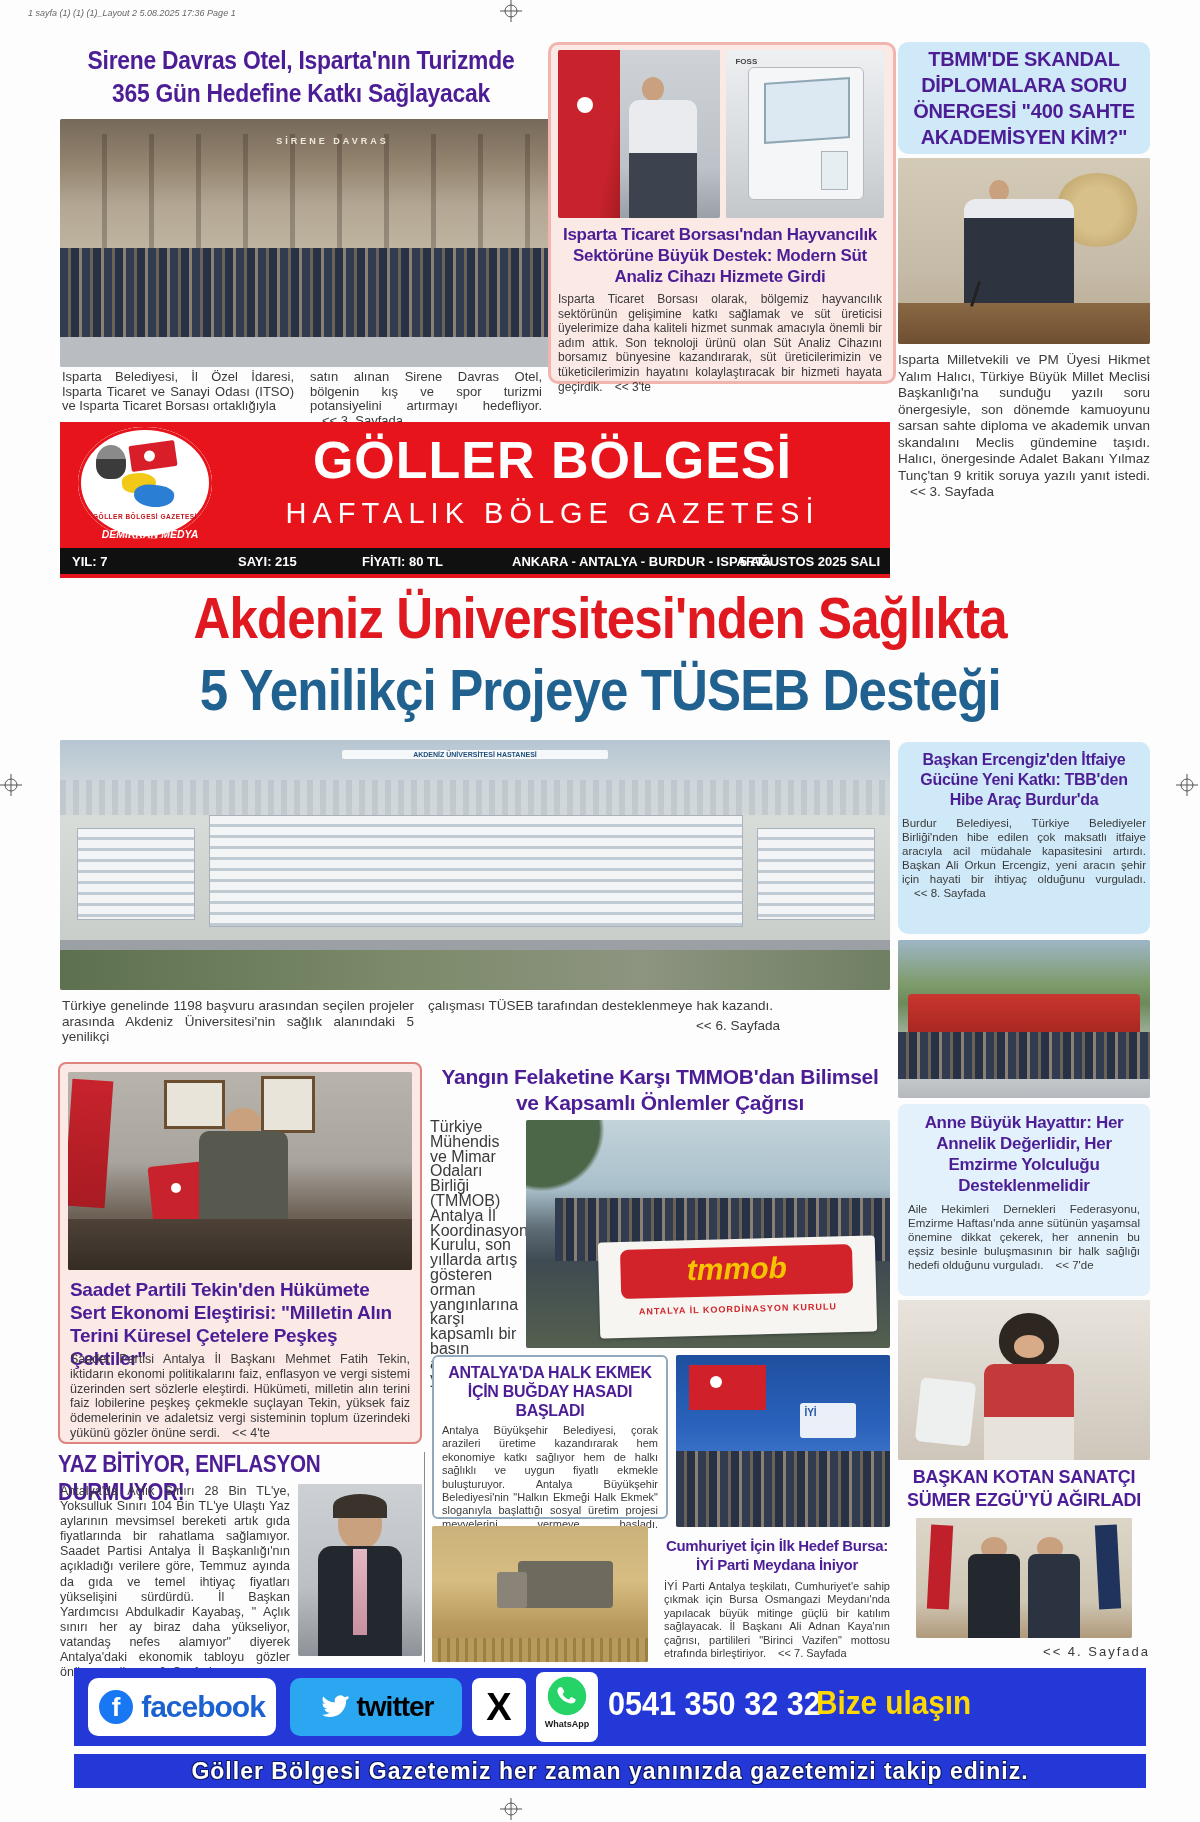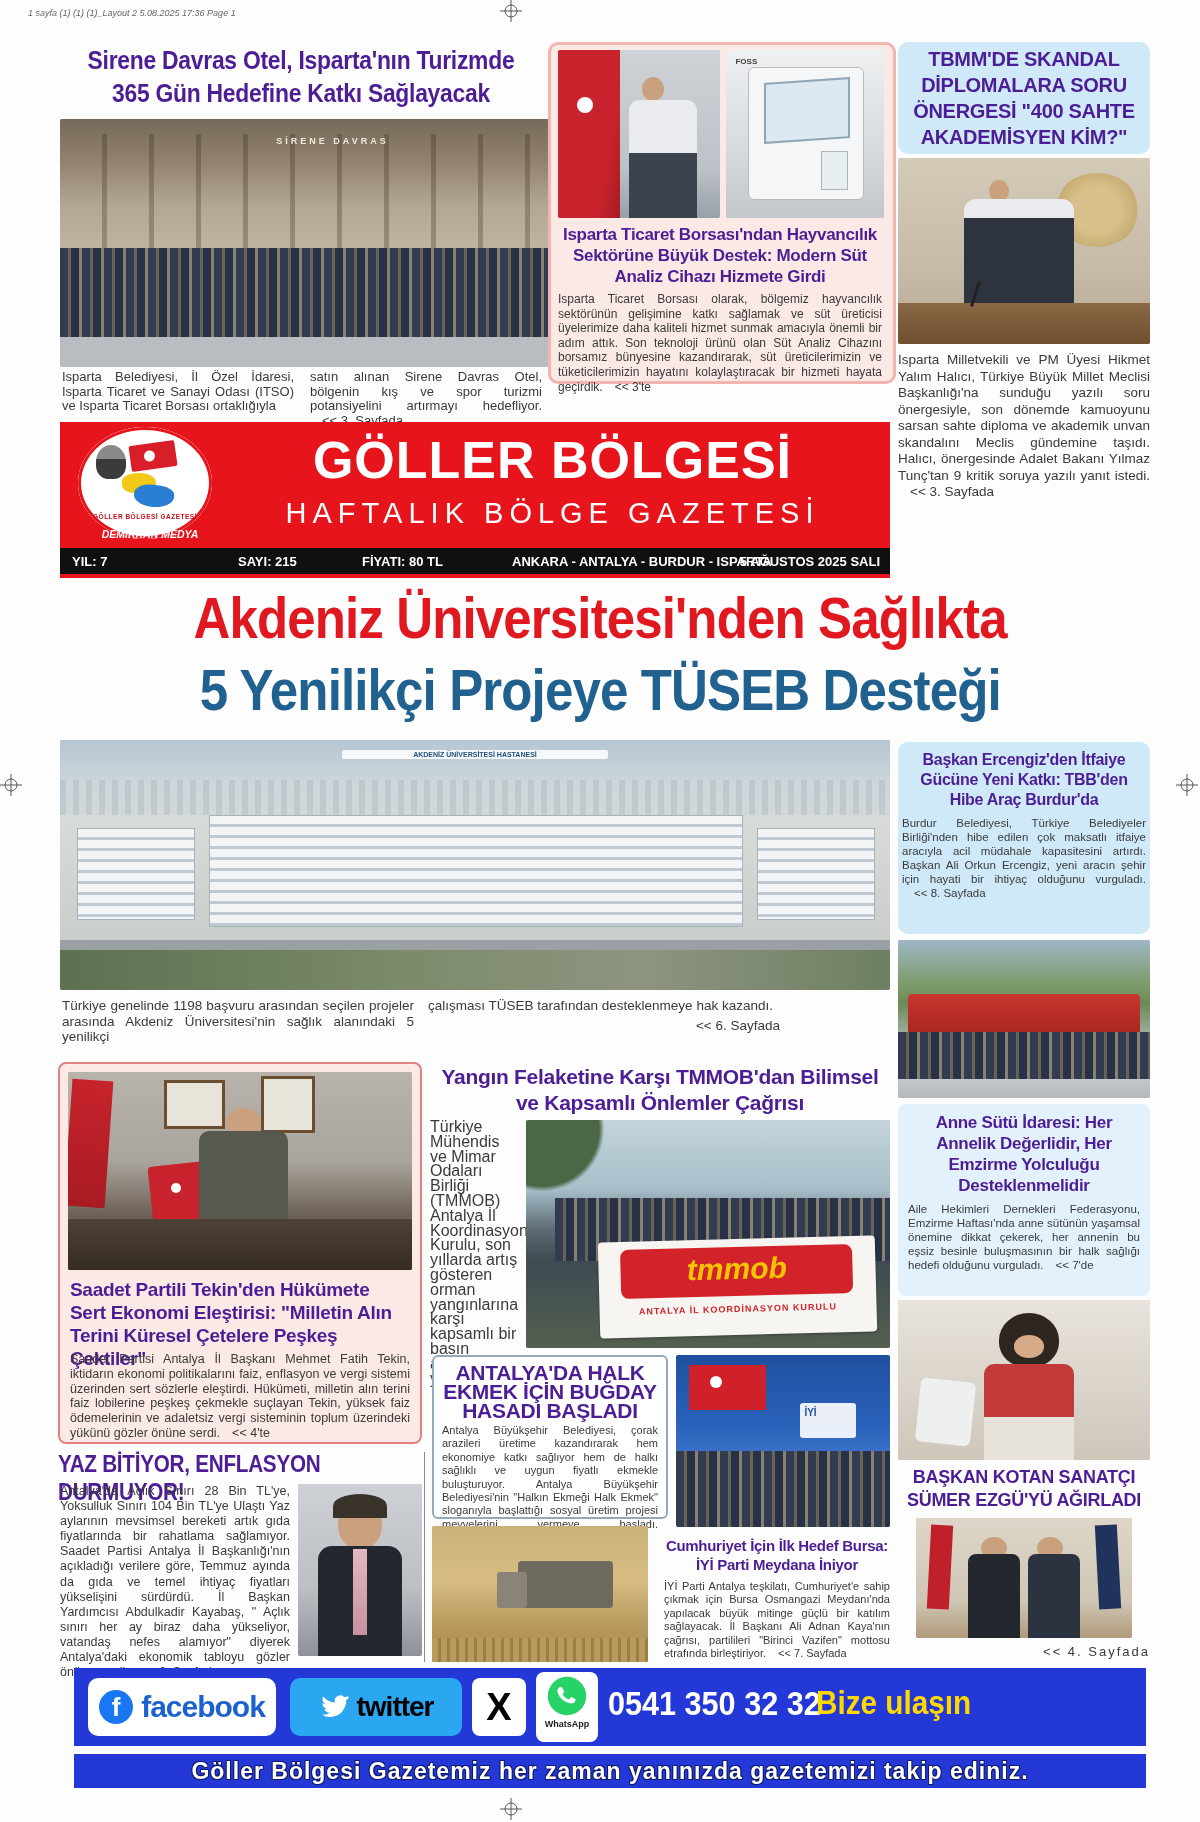--- a/index.html
+++ b/index.html
@@ -140,21 +140,21 @@
     <div class="hl center" style="font-size:16px;line-height:20px;">Başkan Ercengiz'den İtfaiye Gücüne Yeni Katkı: TBB'den Hibe Araç Burdur'da</div>
     <p class="body" style="font-size:11.5px;line-height:14px;margin-top:6px;"><span>Burdur Belediyesi, Türkiye Belediyeler Birliği'nden hibe edilen çok maksatlı itfaiye aracıyla acil müdahale kapasitesini artırdı. Başkan Ali Orkun Ercengiz, yeni aracın şehir için hayati bir ihtiyaç olduğunu vurguladı.</span><span class="ref">&lt;&lt; 8. Sayfada</span></p>
   </div>
   <div class="ph" style="left:898px;top:940px;width:252px;height:158px;">
     <div style="left:0;top:0;width:100%;height:100%;background:linear-gradient(180deg,#9db6c6 0%,#7e9b6b 28%,#6b8a5a 40%,#cfd3d6 78%,#b5b9bd 100%);"></div>
     <div style="left:4%;top:34%;width:92%;height:26%;background:linear-gradient(180deg,#c8362f,#a82620);border-radius:4px;"></div>
     <div class="crowd" style="left:0;top:58%;width:100%;height:30%;"></div>
   </div>
 
   <div class="abs" style="left:898px;top:1104px;width:252px;height:192px;background:#e2f1fb;border-radius:8px;box-sizing:border-box;padding:8px 10px;">
-    <div class="hl center" style="font-size:17px;line-height:21px;">Anne Sütü İdaresi: Her Annelik Değerlidir, Her Emzirme Yolculuğu Desteklenmelidir</div>
+    <div class="hl center" style="font-size:17px;line-height:21px;">Anne Büyük Hayattır: Her Annelik Değerlidir, Her Emzirme Yolculuğu Desteklenmelidir</div>
     <p class="body" style="font-size:11.5px;line-height:14px;margin-top:6px;"><span>Aile Hekimleri Dernekleri Federasyonu, Emzirme Haftası'nda anne sütünün yaşamsal önemine dikkat çekerek, her annenin bu eşsiz besinle buluşmasının bir halk sağlığı hedefi olduğunu vurguladı.</span><span class="ref">&lt;&lt; 7'de</span></p>
   </div>
   <div class="ph" style="left:898px;top:1300px;width:252px;height:160px;">
     <div style="left:0;top:0;width:100%;height:100%;background:linear-gradient(180deg,#e8e3dc,#d8d2c8 60%,#cfc6ba);"></div>
     <div style="left:40%;top:8%;width:24%;height:34%;border-radius:50% 50% 45% 45%;background:#2e2620;"></div>
     <div style="left:46%;top:22%;width:12%;height:14%;border-radius:50%;background:#d8ab88;"></div>
     <div style="left:34%;top:40%;width:36%;height:60%;background:linear-gradient(180deg,#c43a3a 0 55%,#e7e2da 55%);border-radius:10px 10px 0 0;"></div>
     <div style="left:8%;top:50%;width:22%;height:40%;background:#eef0f0;border-radius:6px;transform:rotate(6deg);"></div>
   </div>
 
@@ -201,21 +201,21 @@
     <div style="left:0;top:0;width:100%;height:100%;background:linear-gradient(180deg,#c3d3da 0%,#a9c0cb 30%,#5c6b74 48%,#3f4a52 62%,#54604f 100%);"></div>
     <div style="left:0;top:0;width:22%;height:40%;background:radial-gradient(circle at 20% 10%,#4c6648 0 55%,transparent 60%);"></div>
     <div class="crowd" style="left:8%;top:34%;width:92%;height:28%;"></div>
     <div style="left:20%;top:52%;width:76%;height:42%;background:#f6f5f1;border-radius:4px;transform:rotate(-1.5deg);box-shadow:0 1px 3px rgba(0,0,0,.3);">
       <div class="abs center" style="left:8%;top:8%;width:84%;height:52%;background:#d2232a;border-radius:8px;color:#f5c400;font-weight:800;font-style:italic;font-size:30px;line-height:44px;">tmmob</div>
       <div class="abs center" style="left:2%;top:68%;width:96%;color:#d2232a;font-weight:800;font-size:9px;letter-spacing:1px;">ANTALYA İL KOORDİNASYON KURULU</div>
     </div>
   </div>
 
   <div class="abs" style="left:432px;top:1355px;width:236px;height:164px;background:#fff;border:2px solid #92a9bb;border-radius:6px;box-sizing:border-box;padding:6px 8px;">
-    <div class="hl center" style="font-size:21px;line-height:19px;">ANTALYA'DA HALK EKMEK İÇİN BUĞDAY HASADI BAŞLADI</div>
+    <div class="hl center" style="font-size:16px;line-height:19px;">ANTALYA'DA HALK EKMEK İÇİN BUĞDAY HASADI BAŞLADI</div>
     <p class="body" style="font-size:11px;line-height:13.4px;margin-top:4px;"><span>Antalya Büyükşehir Belediyesi, çorak arazileri üretime kazandırarak hem ekonomiye katkı sağlıyor hem de halkı sağlıklı ve uygun fiyatlı ekmekle buluşturuyor. Antalya Büyükşehir Belediyesi'nin "Halkın Ekmeği Halk Ekmek" sloganıyla başlattığı sosyal üretim projesi meyvelerini vermeye başladı.</span><span class="ref">&lt;&lt; 8. Sayfada</span></p>
   </div>
   <div class="ph" style="left:432px;top:1526px;width:216px;height:136px;">
     <div style="left:0;top:0;width:100%;height:100%;background:linear-gradient(180deg,#c9b27a 0%,#d7bd82 40%,#b99a5e 72%,#a8864e 100%);"></div>
     <div style="left:40%;top:26%;width:44%;height:34%;background:#6e6a5e;border-radius:4px;"></div>
     <div style="left:30%;top:34%;width:14%;height:26%;background:#8a8478;border-radius:3px;"></div>
     <div style="left:0;bottom:0;width:100%;height:18%;background:repeating-linear-gradient(90deg,#b99a5e 0 6px,#99813f 6px 9px);"></div>
   </div>
   <div class="abs" style="left:424px;top:1452px;width:1px;height:210px;background:#8a8a8a;"></div>
 

